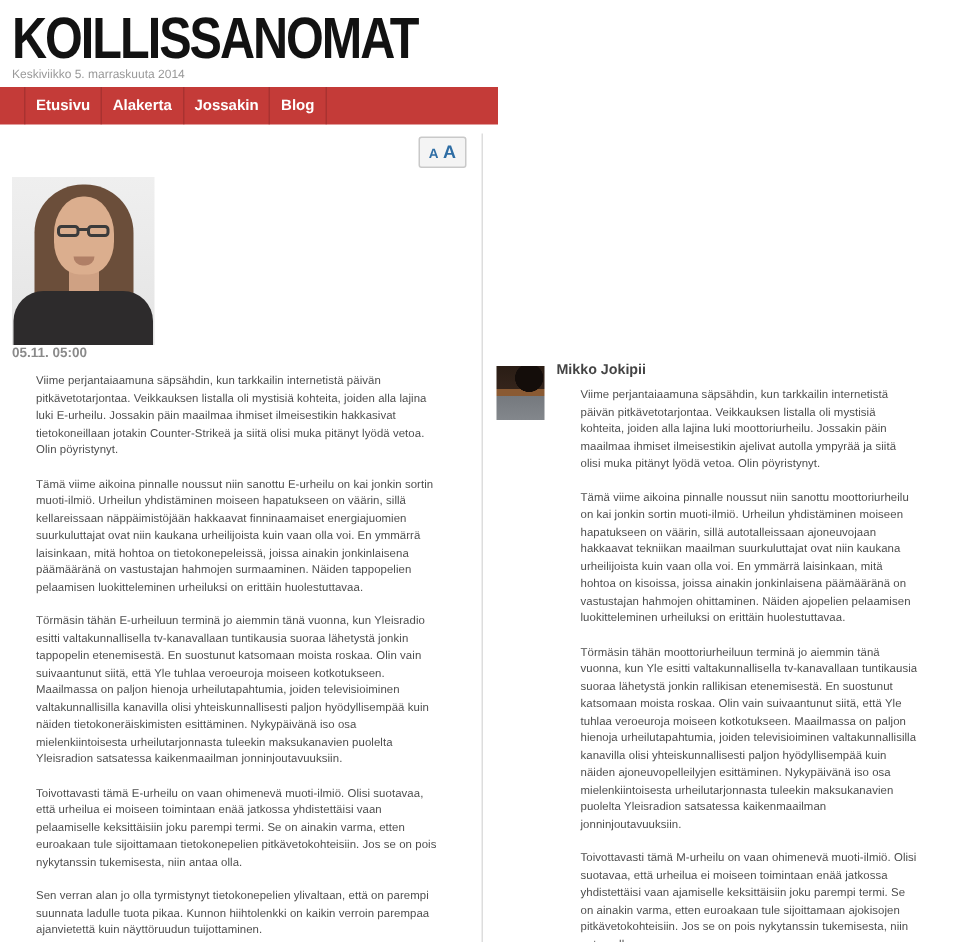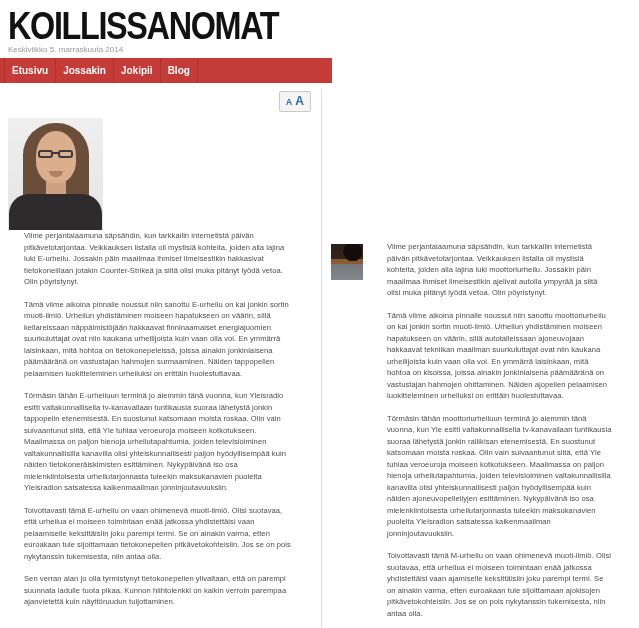--- a/index.html
+++ b/index.html
@@ -9,21 +9,21 @@
 
   
   header { padding:4px 0 0 8px; }
   .logo { display:inline-block; font-size:36px; font-weight:bold; color:#121212;
           letter-spacing:-1.5px; transform:scale(0.9,1.08); transform-origin:left top;
           white-space:nowrap; line-height:40px; }
   .mdate { font-size:8px; color:#999; margin-top:1px; }
 
   
   nav { margin-top:4px; width:332px; height:25px; background:#c43b38; display:flex;
-        align-items:stretch; overflow:hidden; padding-left:4px; }
+        align-items:stretch; overflow:hidden; padding-left:16px; }
   .nav-item { display:flex; align-items:center; padding:0 7px; color:#fff; font-size:10px;
               font-weight:bold; text-decoration:none; border-right:1px solid #a93230;
               white-space:nowrap; cursor:pointer; }
   .nav-item:first-child { border-left:1px solid #a93230; }
 
   
   .content { display:flex; margin-top:6px; align-items:stretch; }
   .left-col { width:322px; padding:0 8px; border-right:1px solid #ddd; min-height:595px; }
   .right-col { width:306px; padding-left:9px; }
 
@@ -69,22 +69,22 @@
 
 <div class="page">
 
   <header>
     <div class="logo">KOILLISSANOMAT</div>
     <div class="mdate">Keskiviikko 5. marraskuuta 2014</div>
   </header>
 
   <nav>
     <a class="nav-item">Etusivu</a>
+    <a class="nav-item">Alakerta</a>
     <a class="nav-item">Jossakin</a>
-    <a class="nav-item">Jokipii</a>
     <a class="nav-item">Blog</a>
   </nav>
 
   <div class="content">
 
     <div class="left-col">
       <div class="tools">
         <button class="fontsize">
           <span class="a-small">A</span>
           <span class="a-large">A</span>
@@ -95,32 +95,34 @@
         <div class="hair"></div>
         <div class="neck"></div>
         <div class="shirt"></div>
         <div class="face"></div>
         <div class="lens l"></div>
         <div class="lens r"></div>
         <div class="bridge"></div>
         <div class="mouth"></div>
       </div>
 
+      <div class="pubdate">05.11. 05:00</div>
 
       <p>Viime perjantaiaamuna säpsähdin, kun tarkkailin internetistä päivän pitkävetotarjontaa. Veikkauksen listalla oli mystisiä kohteita, joiden alla lajina luki E-urheilu. Jossakin päin maailmaa ihmiset ilmeisestikin hakkasivat tietokoneillaan jotakin Counter-Strikeä ja siitä olisi muka pitänyt lyödä vetoa. Olin pöyristynyt.</p>
       <p>Tämä viime aikoina pinnalle noussut niin sanottu E-urheilu on kai jonkin sortin muoti-ilmiö. Urheilun yhdistäminen moiseen hapatukseen on väärin, sillä kellareissaan näppäimistöjään hakkaavat finninaamaiset energiajuomien suurkuluttajat ovat niin kaukana urheilijoista kuin vaan olla voi. En ymmärrä laisinkaan, mitä hohtoa on tietokonepeleissä, joissa ainakin jonkinlaisena päämääränä on vastustajan hahmojen surmaaminen. Näiden tappopelien pelaamisen luokitteleminen urheiluksi on erittäin huolestuttavaa.</p>
       <p>Törmäsin tähän E-urheiluun terminä jo aiemmin tänä vuonna, kun Yleisradio esitti valtakunnallisella tv-kanavallaan tuntikausia suoraa lähetystä jonkin tappopelin etenemisestä. En suostunut katsomaan moista roskaa. Olin vain suivaantunut siitä, että Yle tuhlaa veroeuroja moiseen kotkotukseen. Maailmassa on paljon hienoja urheilutapahtumia, joiden televisioiminen valtakunnallisilla kanavilla olisi yhteiskunnallisesti paljon hyödyllisempää kuin näiden tietokoneräiskimisten esittäminen. Nykypäivänä iso osa mielenkiintoisesta urheilutarjonnasta tuleekin maksukanavien puolelta Yleisradion satsatessa kaikenmaailman jonninjoutavuuksiin.</p>
       <p>Toivottavasti tämä E-urheilu on vaan ohimenevä muoti-ilmiö. Olisi suotavaa, että urheilua ei moiseen toimintaan enää jatkossa yhdistettäisi vaan pelaamiselle keksittäisiin joku parempi termi. Se on ainakin varma, etten euroakaan tule sijoittamaan tietokonepelien pitkävetokohteisiin. Jos se on pois nykytanssin tukemisesta, niin antaa olla.</p>
       <p>Sen verran alan jo olla tyrmistynyt tietokonepelien ylivaltaan, että on parempi suunnata ladulle tuota pikaa. Kunnon hiihtolenkki on kaikin verroin parempaa ajanvietettä kuin näyttöruudun tuijottaminen.</p>
 
     </div>
 
     <div class="right-col">
       <div class="comment">
         <div class="avatar"></div>
+        <div class="cname">Mikko Jokipii</div>
 
         <p>Viime perjantaiaamuna säpsähdin, kun tarkkailin internetistä päivän pitkävetotarjontaa. Veikkauksen listalla oli mystisiä kohteita, joiden alla lajina luki moottoriurheilu. Jossakin päin maailmaa ihmiset ilmeisestikin ajelivat autolla ympyrää ja siitä olisi muka pitänyt lyödä vetoa. Olin pöyristynyt.</p>
         <p>Tämä viime aikoina pinnalle noussut niin sanottu moottoriurheilu on kai jonkin sortin muoti-ilmiö. Urheilun yhdistäminen moiseen hapatukseen on väärin, sillä autotalleissaan ajoneuvojaan hakkaavat tekniikan maailman suurkuluttajat ovat niin kaukana urheilijoista kuin vaan olla voi. En ymmärrä laisinkaan, mitä hohtoa on kisoissa, joissa ainakin jonkinlaisena päämääränä on vastustajan hahmojen ohittaminen. Näiden ajopelien pelaamisen luokitteleminen urheiluksi on erittäin huolestuttavaa.</p>
         <p>Törmäsin tähän moottoriurheiluun terminä jo aiemmin tänä vuonna, kun Yle esitti valtakunnallisella tv-kanavallaan tuntikausia suoraa lähetystä jonkin rallikisan etenemisestä. En suostunut katsomaan moista roskaa. Olin vain suivaantunut siitä, että Yle tuhlaa veroeuroja moiseen kotkotukseen. Maailmassa on paljon hienoja urheilutapahtumia, joiden televisioiminen valtakunnallisilla kanavilla olisi yhteiskunnallisesti paljon hyödyllisempää kuin näiden ajoneuvopelleilyjen esittäminen. Nykypäivänä iso osa mielenkiintoisesta urheilutarjonnasta tuleekin maksukanavien puolelta Yleisradion satsatessa kaikenmaailman jonninjoutavuuksiin.</p>
         <p>Toivottavasti tämä M-urheilu on vaan ohimenevä muoti-ilmiö. Olisi suotavaa, että urheilua ei moiseen toimintaan enää jatkossa yhdistettäisi vaan ajamiselle keksittäisiin joku parempi termi. Se on ainakin varma, etten euroakaan tule sijoittamaan ajokisojen pitkävetokohteisiin. Jos se on pois nykytanssin tukemisesta, niin antaa olla.</p>
         <p>Sen verran alan jo olla tyrmistynyt ajoneuvojen ylivaltaan, että on parempi suunnata ladulle tuota pikaa. Kunnon hiihtolenkki on kaikin verroin parempaa ajanvietettä kuin näyttöruudun tuijottaminen.</p>
 
       </div>
     </div>
 

